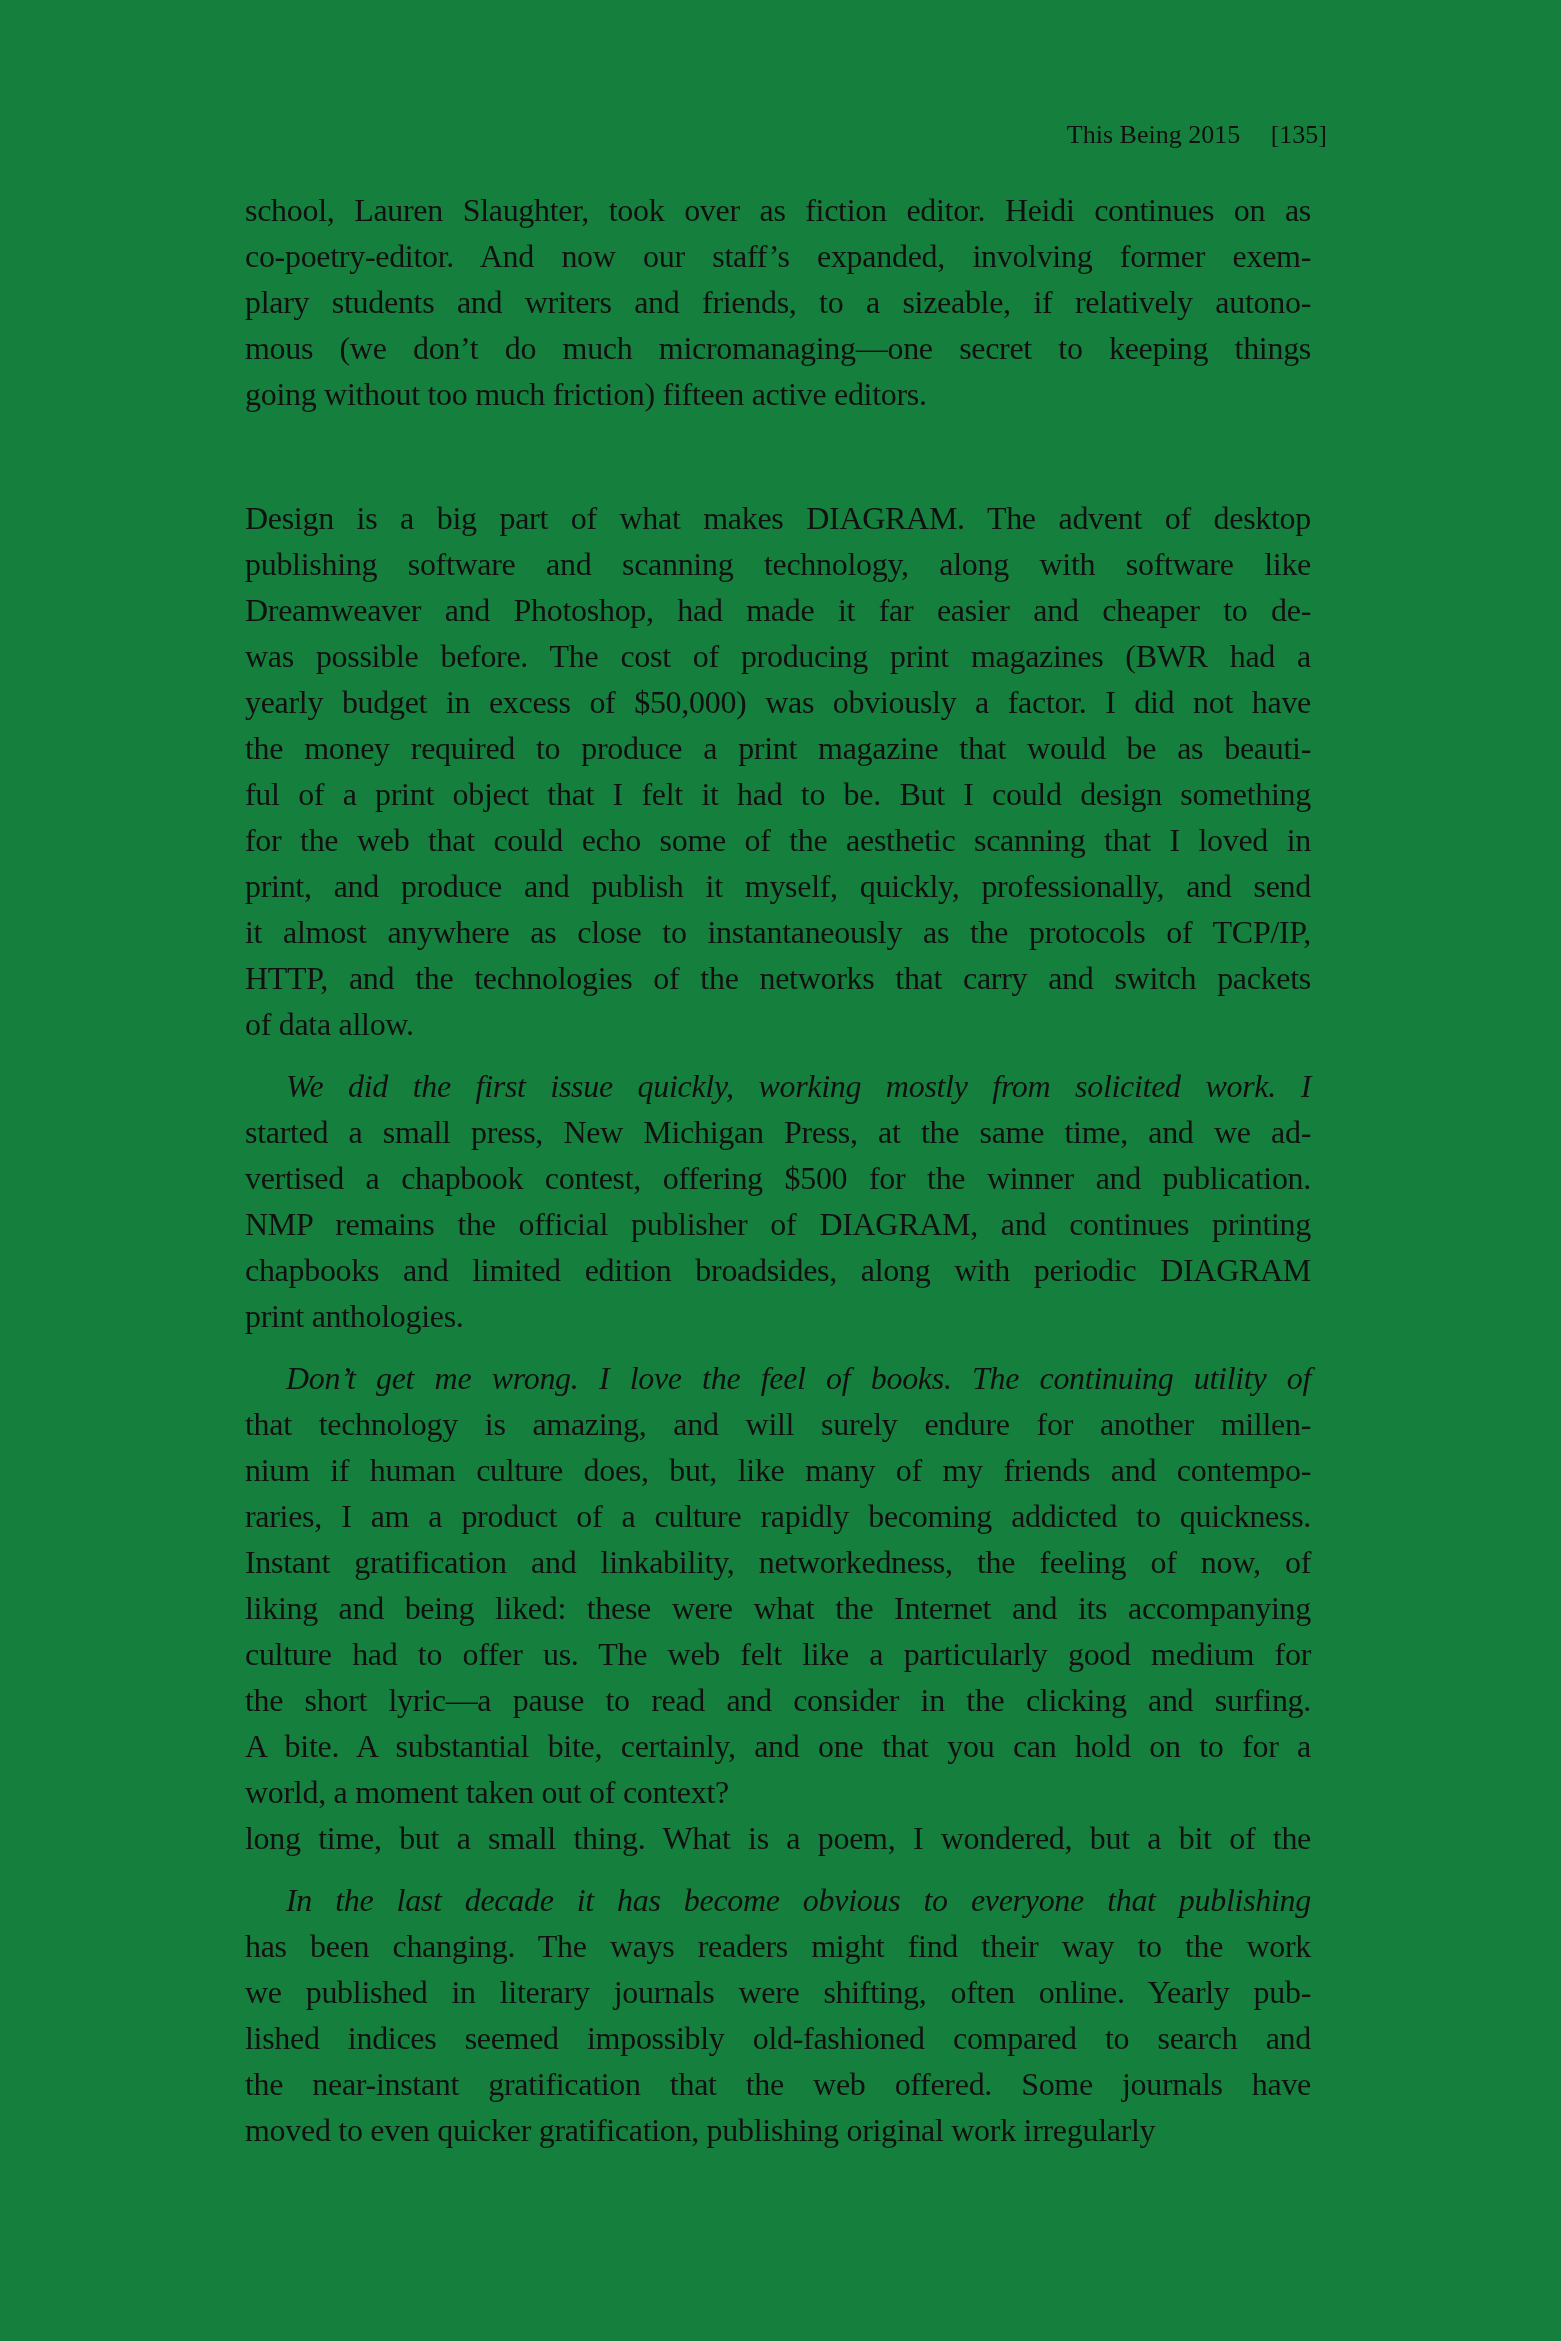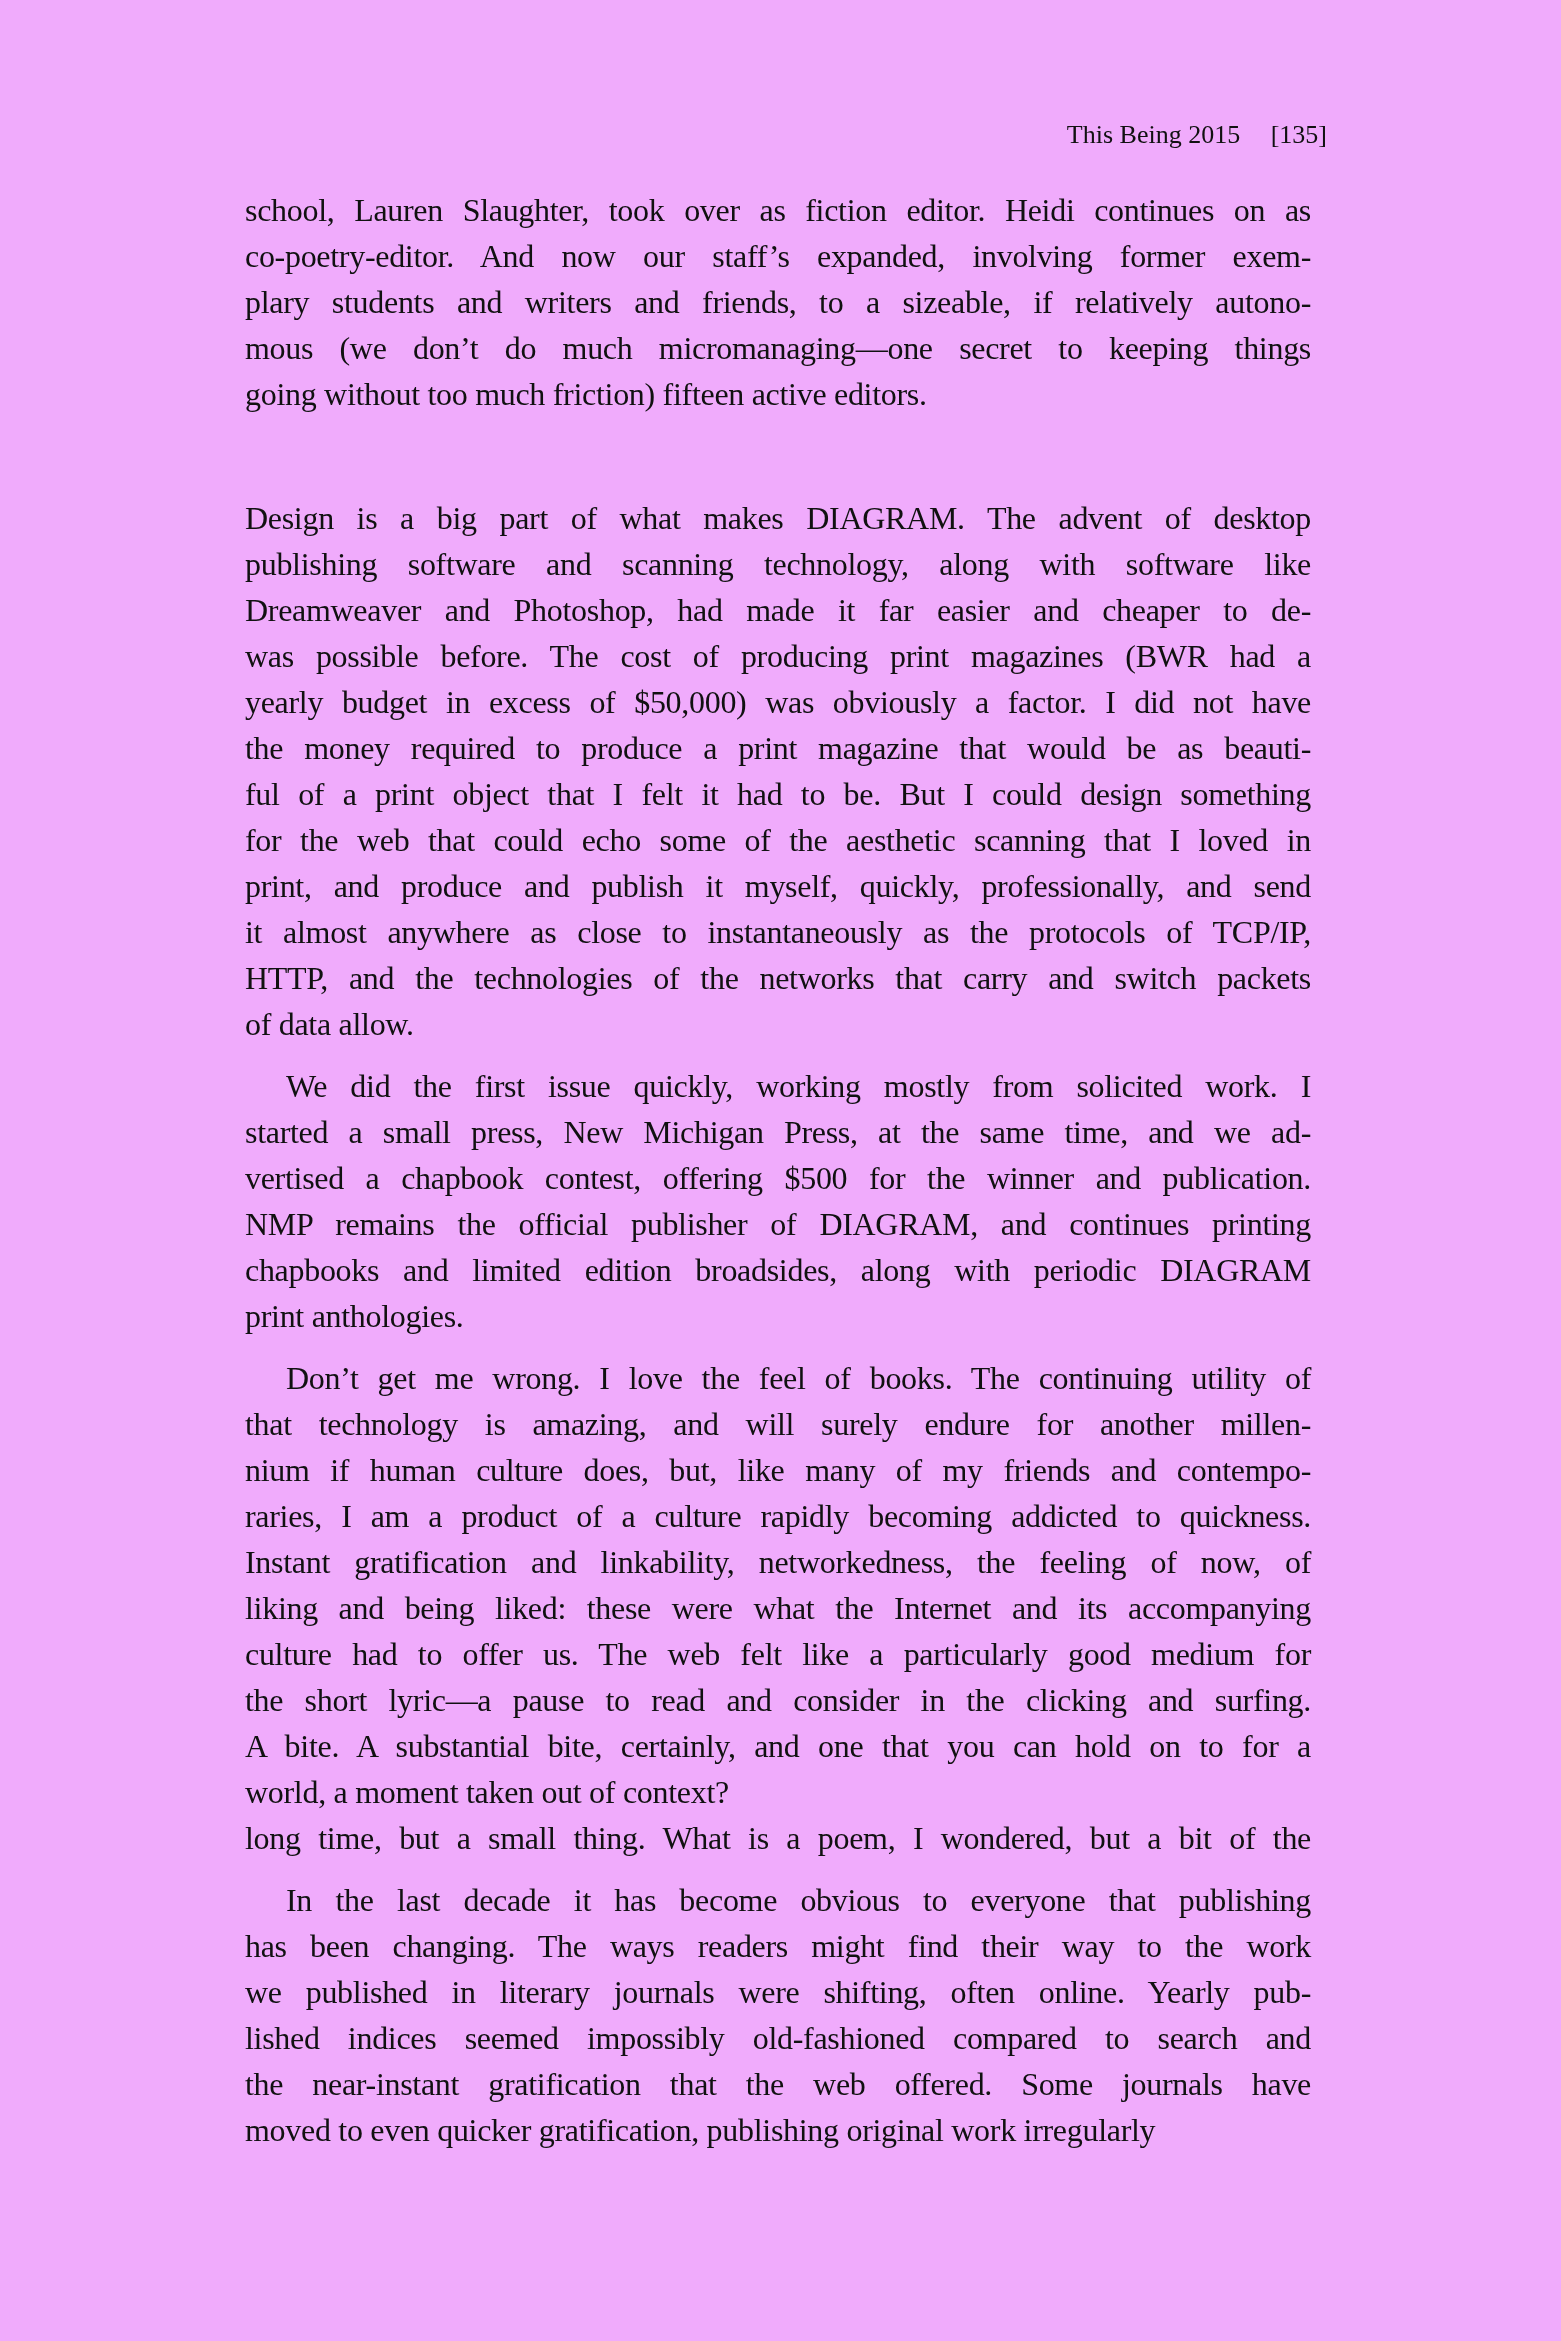--- a/index.html
+++ b/index.html
@@ -13,21 +13,21 @@
     position: relative;
     overflow: hidden;
     color: #111111;
     font-family: "Liberation Serif", "DejaVu Serif", serif;
   }
   .page {
     position: absolute;
     left: 0; top: 0;
     width: 1561px;
     height: 2342px;
-    background: #f0abfc;
+    background: #15803d;
   }
   .running-head {
     position: absolute;
     top: 117px;
     right: 234px;
     height: 35px;
     line-height: 35px;
     font-size: 26px;
     white-space: nowrap;
     color: #111111;
@@ -54,20 +54,21 @@
     text-align-last: justify;
     overflow: visible;
     letter-spacing: -0.3px;
   }
   .line.last {
     text-align: right;
     text-align-last: left;
   }
   .line.indent {
     padding-left: 41px;
+    font-style: italic;
   }
   .section-break {
     height: 46px;
   }
   .seg-italic {
   }
 </style>
 </head>
 <body>
 

